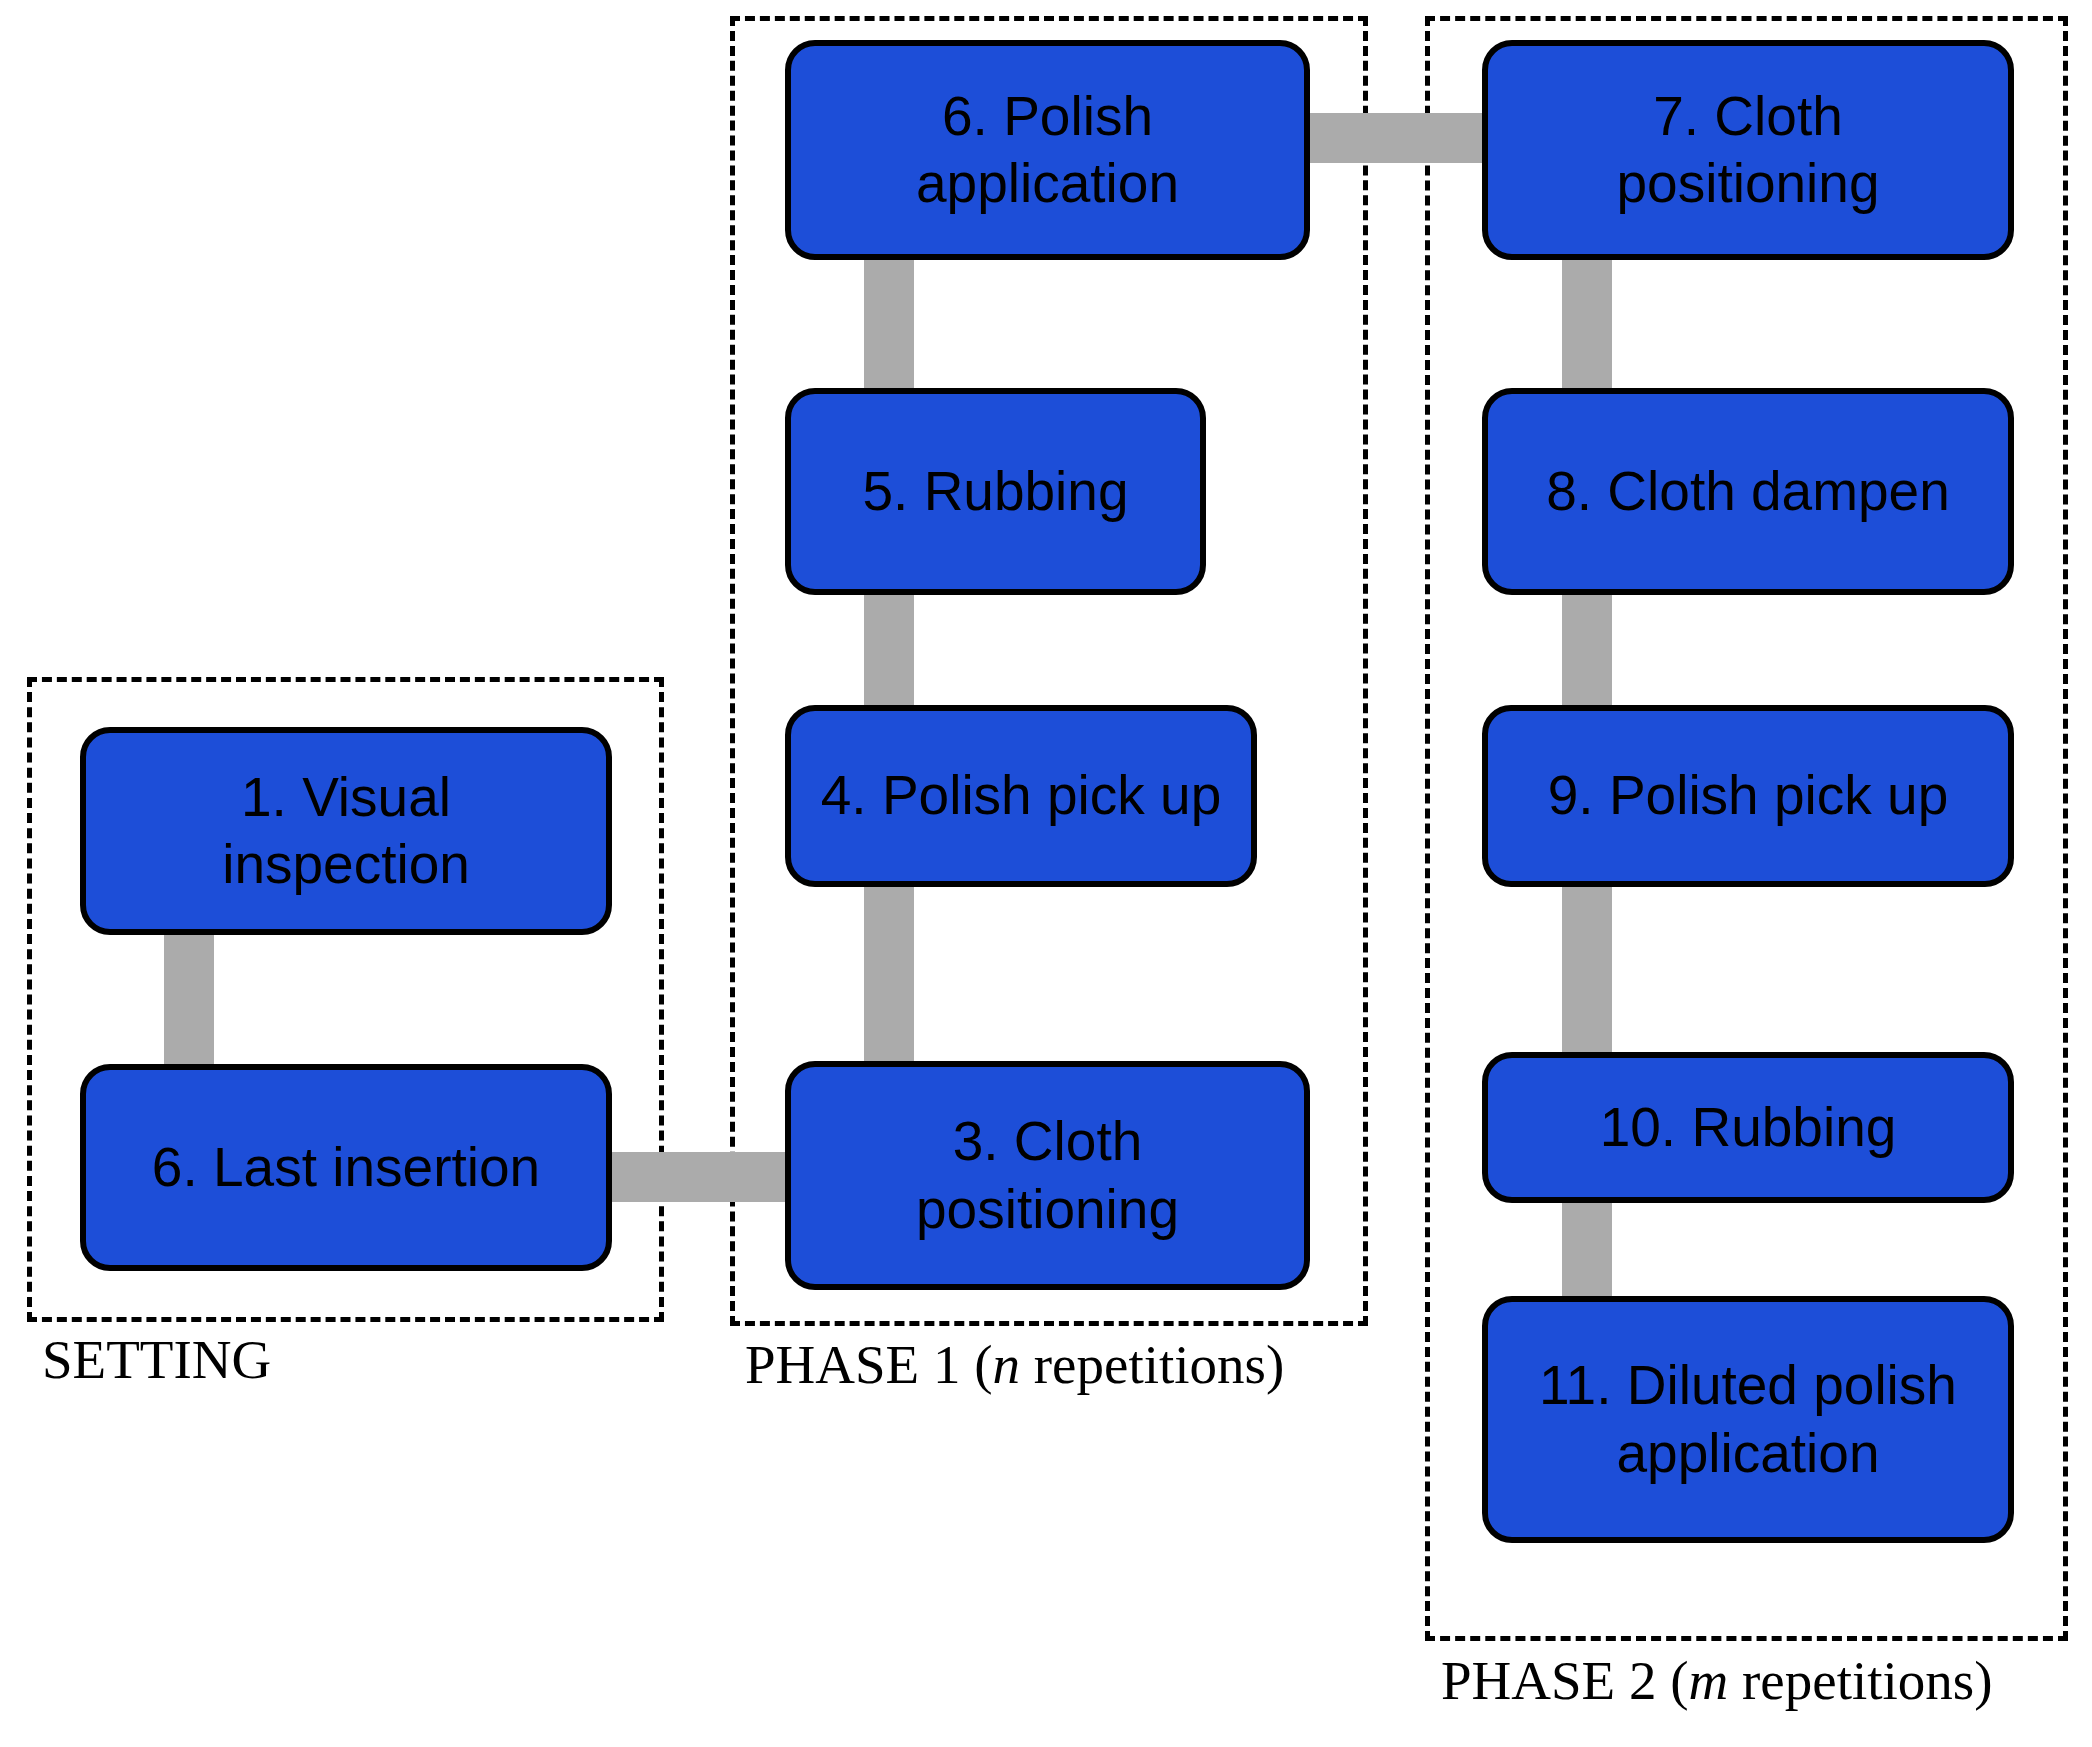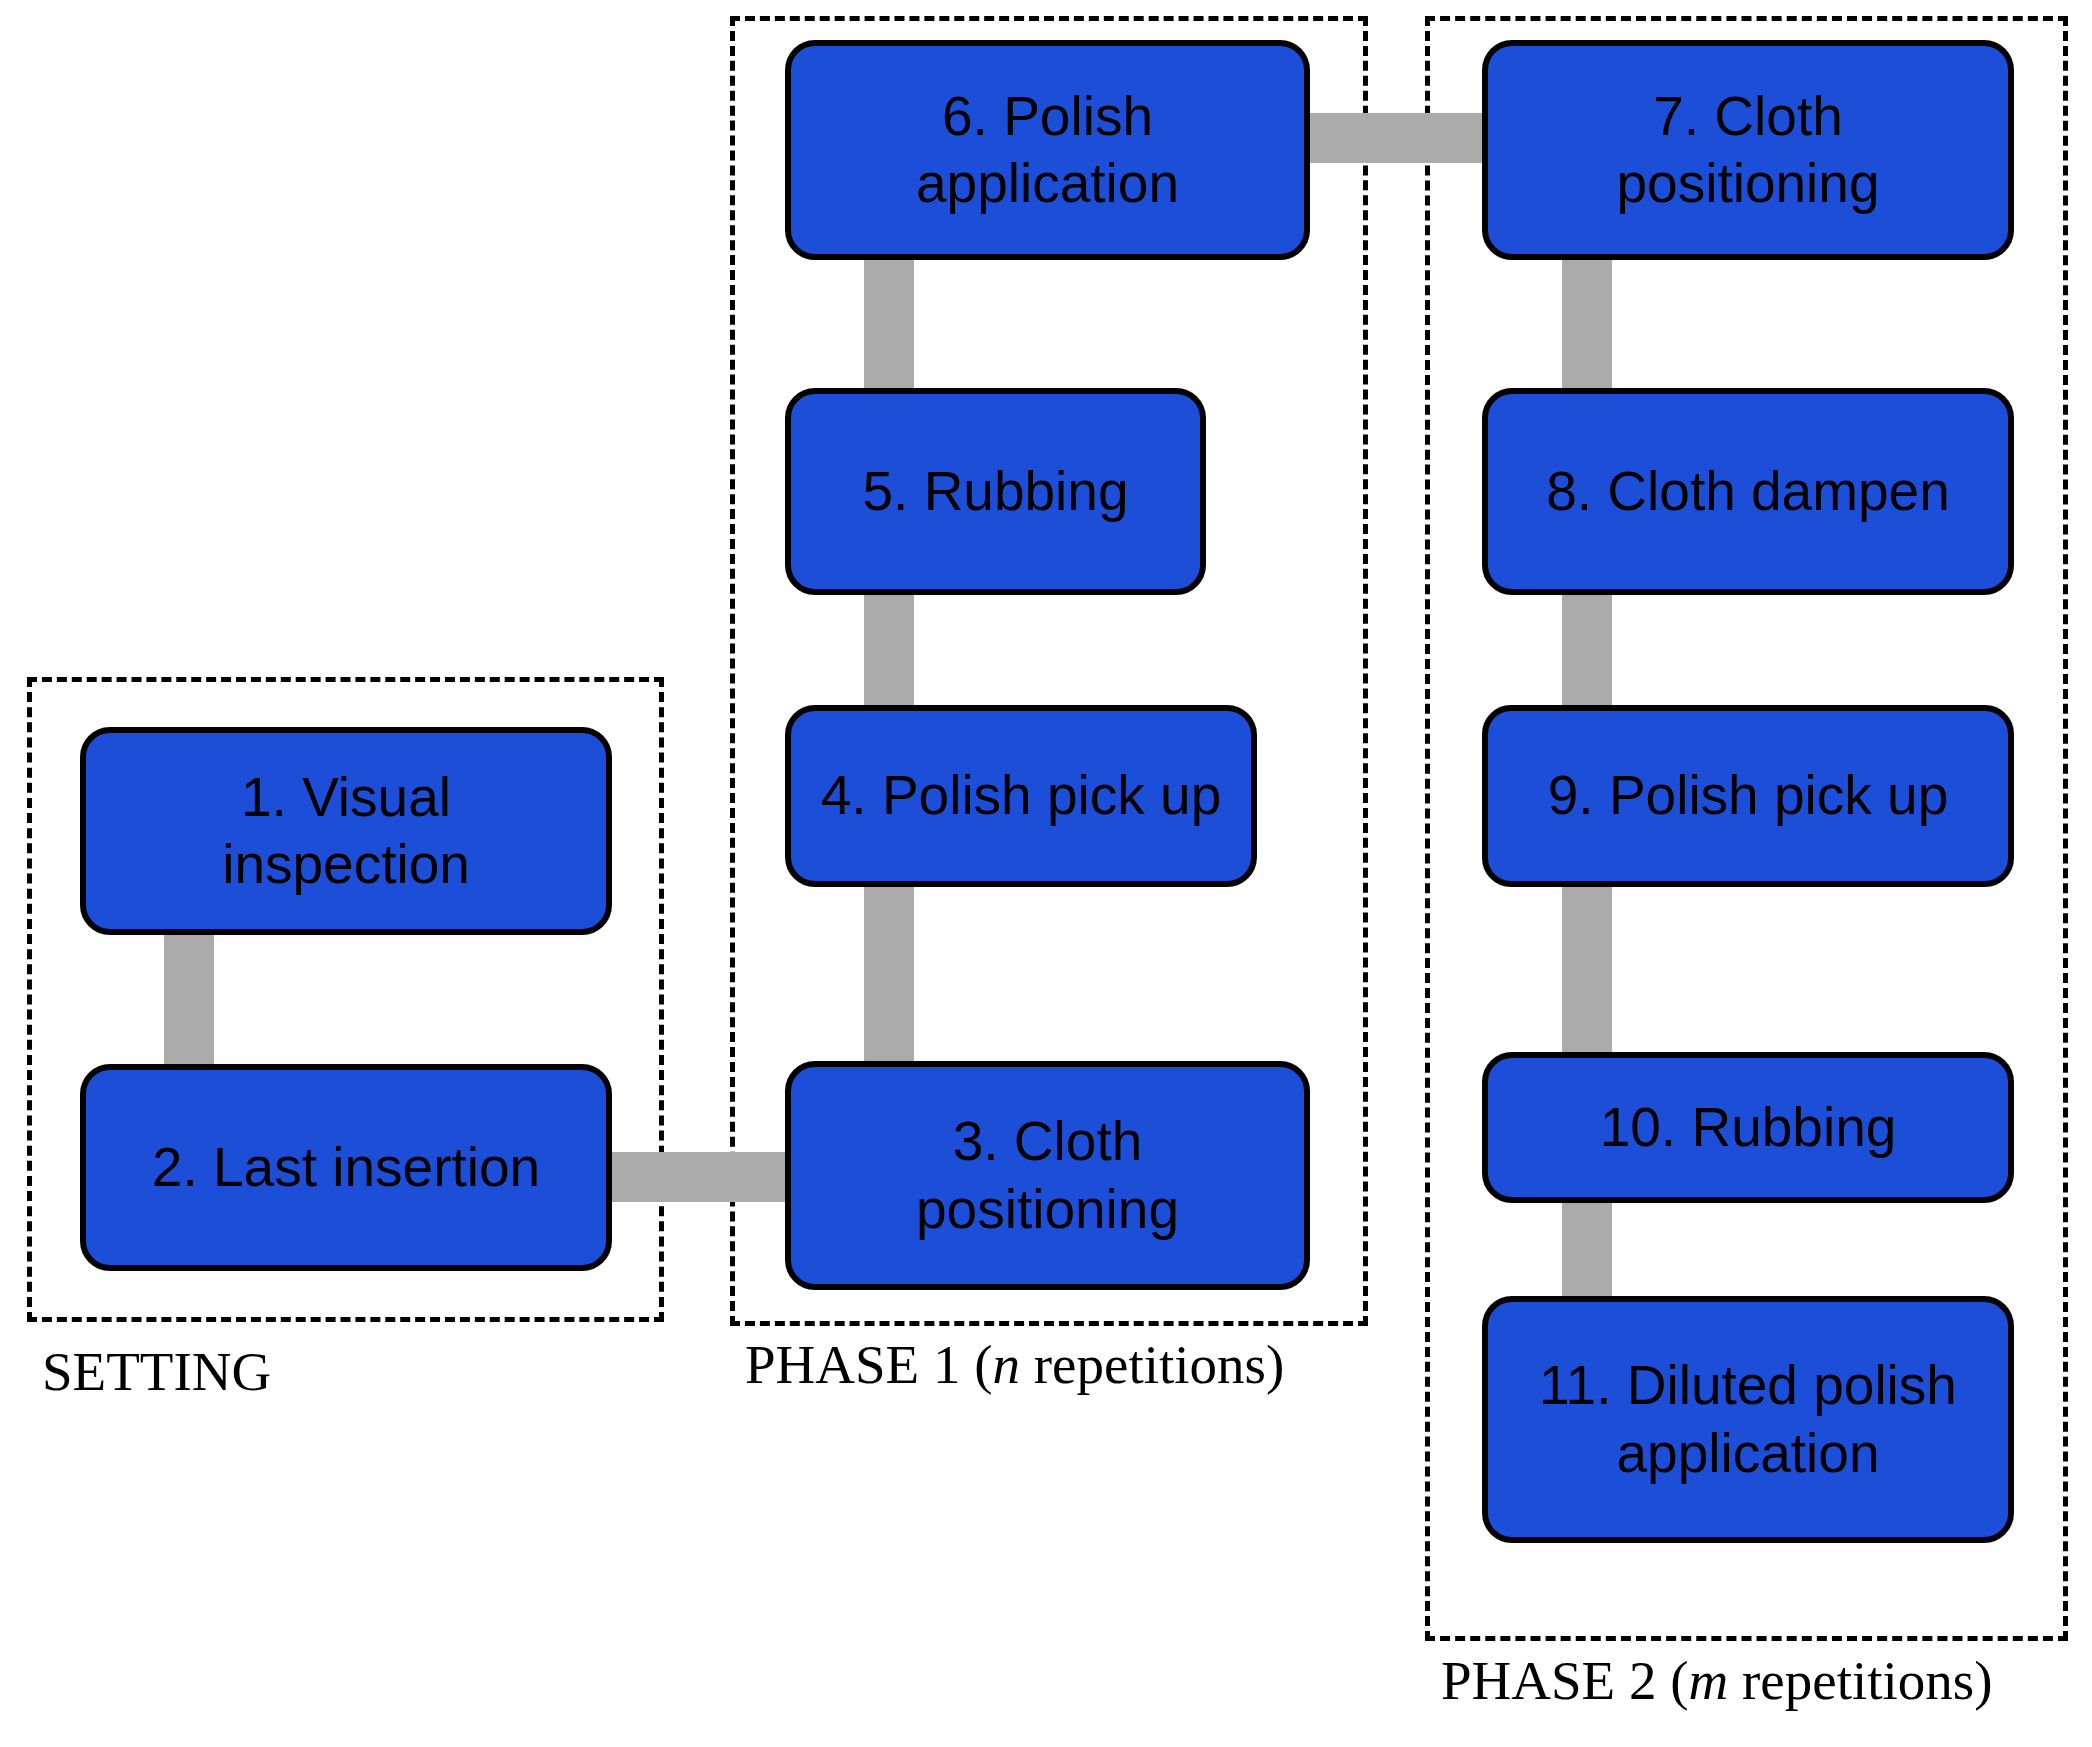--- a/index.html
+++ b/index.html
@@ -61,21 +61,21 @@
 </style>
 </head>
 <body>
 
 <div id="stage">
 
   <div class="group-box" id="group-setting" style="left: 26.6px; top: 677px; width: 637px; height: 645px; border-color: rgb(0, 0, 0);"></div>
   <div class="group-box" id="group-phase1" style="left: 730px; top: 16px; width: 638px; height: 1310px; border-color: rgb(0, 0, 0);"></div>
   <div class="group-box" id="group-phase2" style="left: 1425px; top: 16px; width: 643px; height: 1625px; border-color: rgb(0, 0, 0);"></div>
 
-  <div class="group-label" id="label-setting" style="left: 42px; top: 1332px; color: rgb(0, 0, 0); margin-top: 12px;"><span>SETTING</span></div>
+  <div class="group-label" id="label-setting" style="left: 42px; top: 1332px; color: rgb(0, 0, 0);"><span>SETTING</span></div>
   <div class="group-label" id="label-phase1" style="left: 745px; top: 1337px; color: rgb(0, 0, 0);"><span>PHASE 1 (</span><span class="ital">n</span><span> repetitions)</span></div>
   <div class="group-label" id="label-phase2" style="left: 1441px; top: 1653px; color: rgb(0, 0, 0);"><span>PHASE 2 (</span><span class="ital">m</span><span> repetitions)</span></div>
 
   <div id="connector-layer">
       <div class="connector" style="left: 164px; top: 929px; width: 50px; height: 140px; background: rgb(171, 171, 171);"></div>
       <div class="connector" style="left: 606px; top: 1152px; width: 184px; height: 50px; background: rgb(171, 171, 171);"></div>
       <div class="connector" style="left: 864px; top: 881px; width: 50px; height: 184px; background: rgb(171, 171, 171);"></div>
       <div class="connector" style="left: 864px; top: 591px; width: 50px; height: 119px; background: rgb(171, 171, 171);"></div>
       <div class="connector" style="left: 864px; top: 254px; width: 50px; height: 138px; background: rgb(171, 171, 171);"></div>
       <div class="connector" style="left: 1304px; top: 113px; width: 184px; height: 50px; background: rgb(171, 171, 171);"></div>
@@ -84,21 +84,21 @@
       <div class="connector" style="left: 1562px; top: 881px; width: 50px; height: 176px; background: rgb(171, 171, 171);"></div>
       <div class="connector" style="left: 1562px; top: 1198px; width: 50px; height: 104px; background: rgb(171, 171, 171);"></div>
     </div>
 
   <div id="node-layer">
       <div class="node" style="left: 80px; top: 727px; width: 532px; height: 208px; border-color: rgb(0, 0, 0); color: rgb(0, 0, 0);">
         <span class="label">1. Visual
 inspection</span>
       </div>
       <div class="node" style="left: 80px; top: 1064px; width: 532px; height: 207px; border-color: rgb(0, 0, 0); color: rgb(0, 0, 0);">
-        <span class="label">2. Last insertion</span>
+        <span class="label">6. Last insertion</span>
       </div>
       <div class="node" style="left: 785px; top: 1061px; width: 525px; height: 229px; border-color: rgb(0, 0, 0); color: rgb(0, 0, 0);">
         <span class="label">3. Cloth
 positioning</span>
       </div>
       <div class="node" style="left: 785px; top: 705px; width: 472px; height: 182px; border-color: rgb(0, 0, 0); color: rgb(0, 0, 0);">
         <span class="label">4. Polish pick up</span>
       </div>
       <div class="node" style="left: 785px; top: 388px; width: 421px; height: 207px; border-color: rgb(0, 0, 0); color: rgb(0, 0, 0);">
         <span class="label">5. Rubbing</span>

